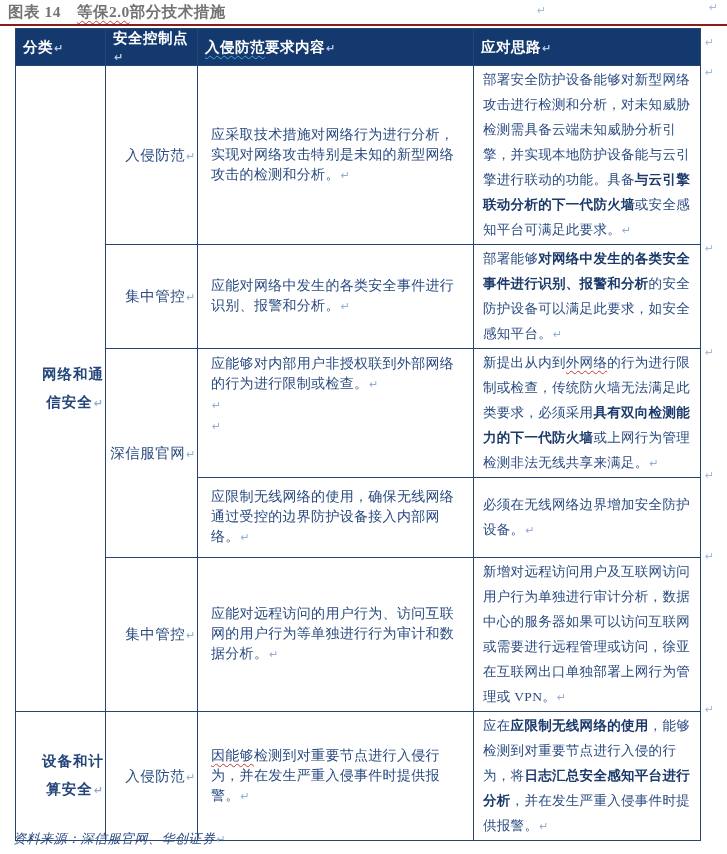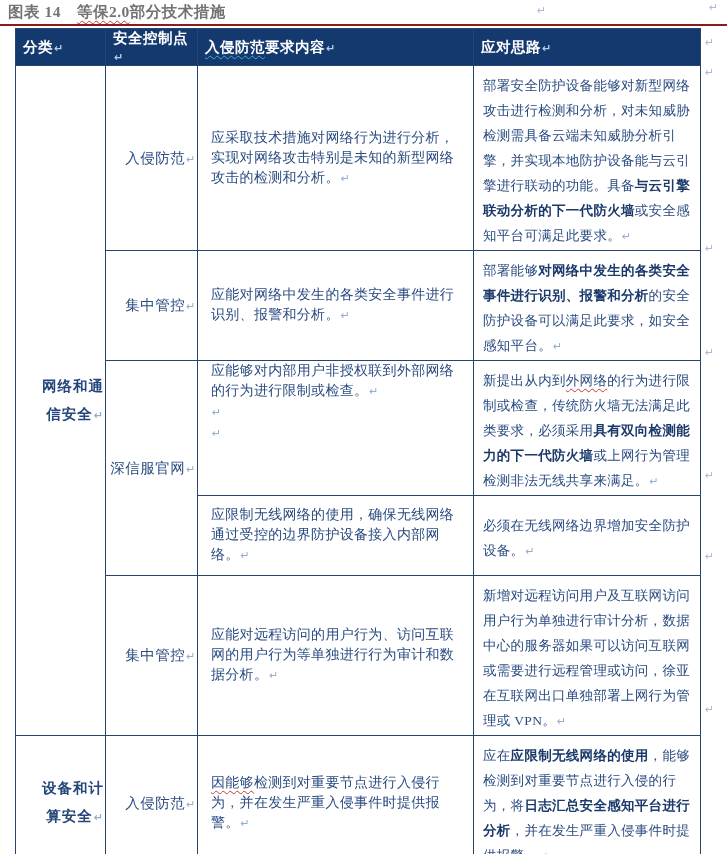--- a/index.html
+++ b/index.html
@@ -36,24 +36,24 @@
     font-weight:bold;font-size:14.5px;text-align:right;vertical-align:middle;
     white-space:pre-line;line-height:28px;letter-spacing:1px;color:#24467A;
   }
   td.ctl{
     font-size:14.5px;text-align:right;vertical-align:middle;letter-spacing:.5px;
   }
   td.req{
     font-size:14px;line-height:20px;text-align:left;vertical-align:middle;
     padding:0 13px;letter-spacing:.3px;
   }
-  td.req.vtop{vertical-align:top;}
+  td.req.vtop{vertical-align:top;padding-top:5px;}
   td.res{
     font-size:13.5px;line-height:25px;text-align:left;vertical-align:middle;
-    padding:7px 7px 1px 9px;letter-spacing:.3px;
+    padding:1px 7px 1px 9px;letter-spacing:.3px;
   }
   .bold{font-weight:bold;color:#1B3A6B;}
   .wavy-red{text-decoration:underline;text-decoration-style:wavy;
     text-decoration-color:#C23B35;text-decoration-thickness:1px;text-underline-offset:3px;}
   .wavy-blue{text-decoration:underline;text-decoration-style:wavy;
     text-decoration-color:#49A6D5;text-decoration-thickness:1px;text-underline-offset:3px;}
   .pmark{color:#93AECB;font-size:11px;margin-left:1px;font-family:"DejaVu Sans",sans-serif;}
   th.hcell .pmark{color:#B9CBE4;}
   .footer{
     position:absolute;top:830px;left:13px;font-style:italic;
@@ -116,20 +116,21 @@
     <tr class="r5">
       <td class="cat"><span>设备和计
 算安全</span><span class="pmark">↵</span></td>
       <td class="ctl"><span>入侵防范</span><span class="pmark">↵</span></td>
       <td class="req"><span class="wavy-red">因能够</span><span>检测到对重要节点进行入侵行为，并在发生严重入侵事件时提供报警。</span><span class="pmark">↵</span></td>
       <td class="res"><span>应在</span><span class="bold">应限制无线网络的使用</span><span>，能够检测到对重要节点进行入侵的行为，将</span><span class="bold">日志汇总安全感知平台进行分析</span><span>，并在发生严重入侵事件时提供报警。</span><span class="pmark">↵</span></td>
     </tr>
   </tbody>
     </table>
 
+  <div class="footer"><span>资料来源：深信服官网、华创证券</span><span class="pmark">↵</span></div>
 
   <div class="marks">
       <span style="left: 537px; top: 5px;">↵</span>
       <span style="left: 709px; top: 2px;">↵</span>
       <span style="left: 705px; top: 37px;">↵</span>
       <span style="left: 705px; top: 67px;">↵</span>
       <span style="left: 705px; top: 243px;">↵</span>
       <span style="left: 705px; top: 347px;">↵</span>
       <span style="left: 705px; top: 470px;">↵</span>
       <span style="left: 705px; top: 551px;">↵</span>

